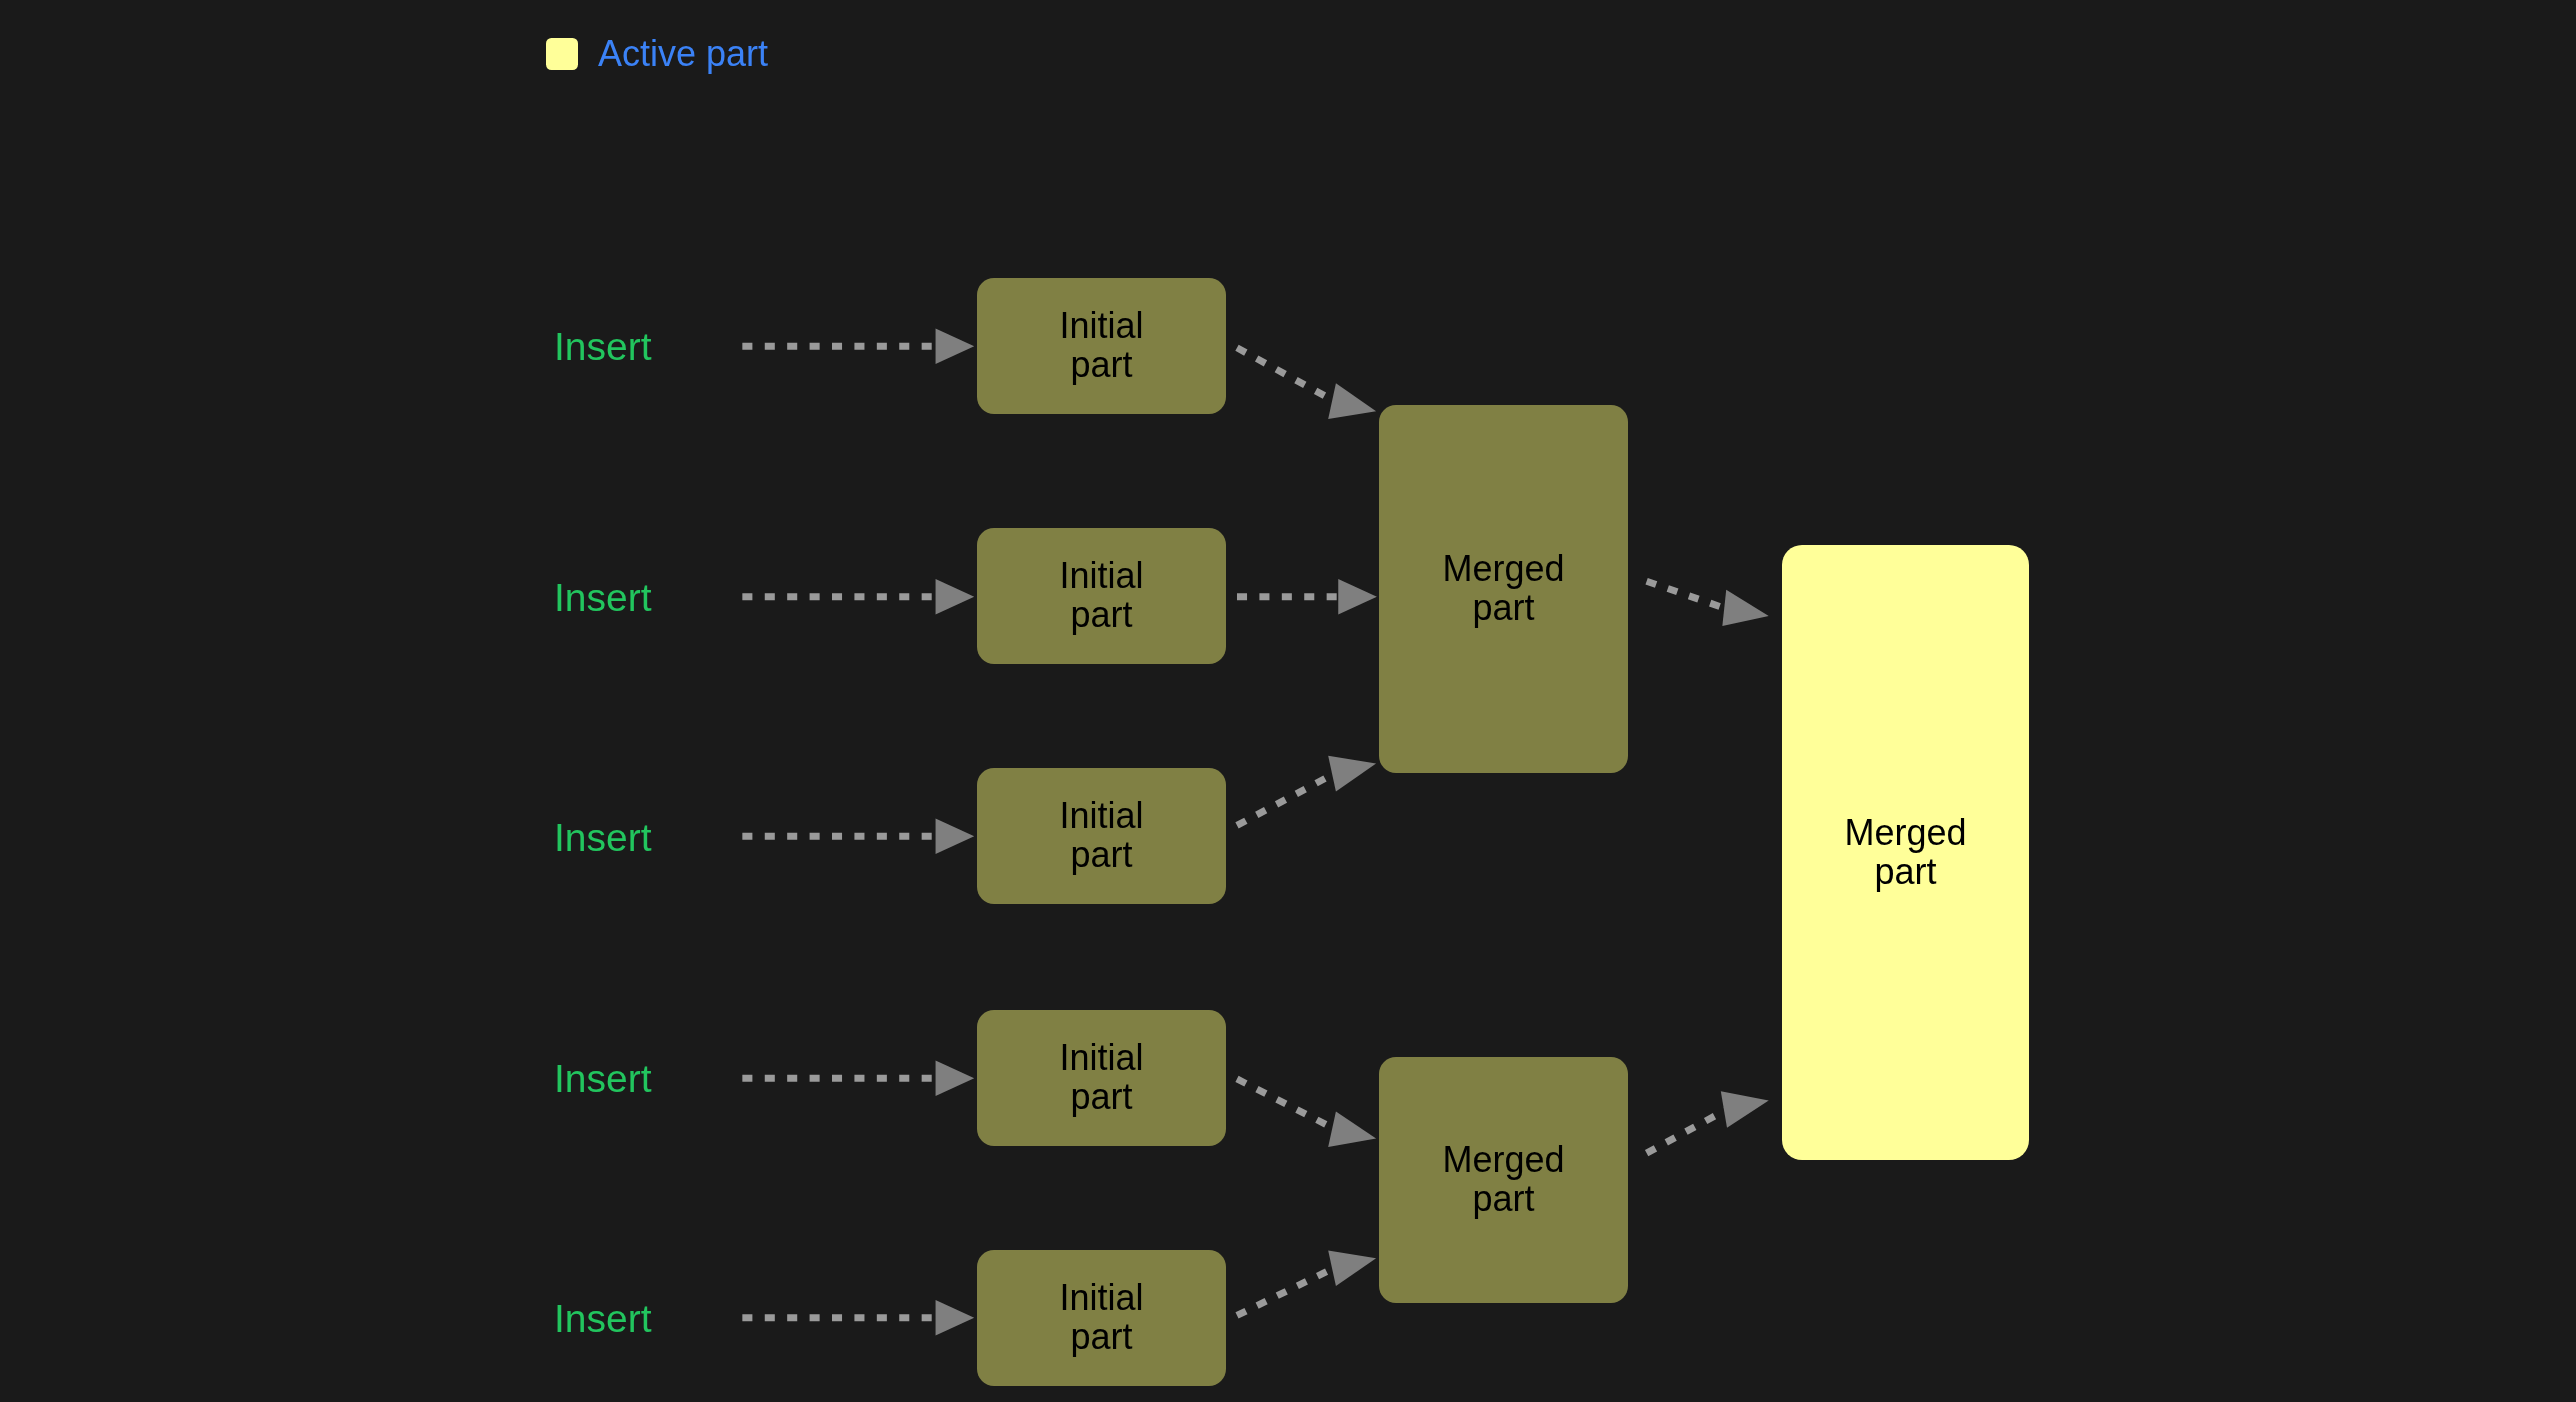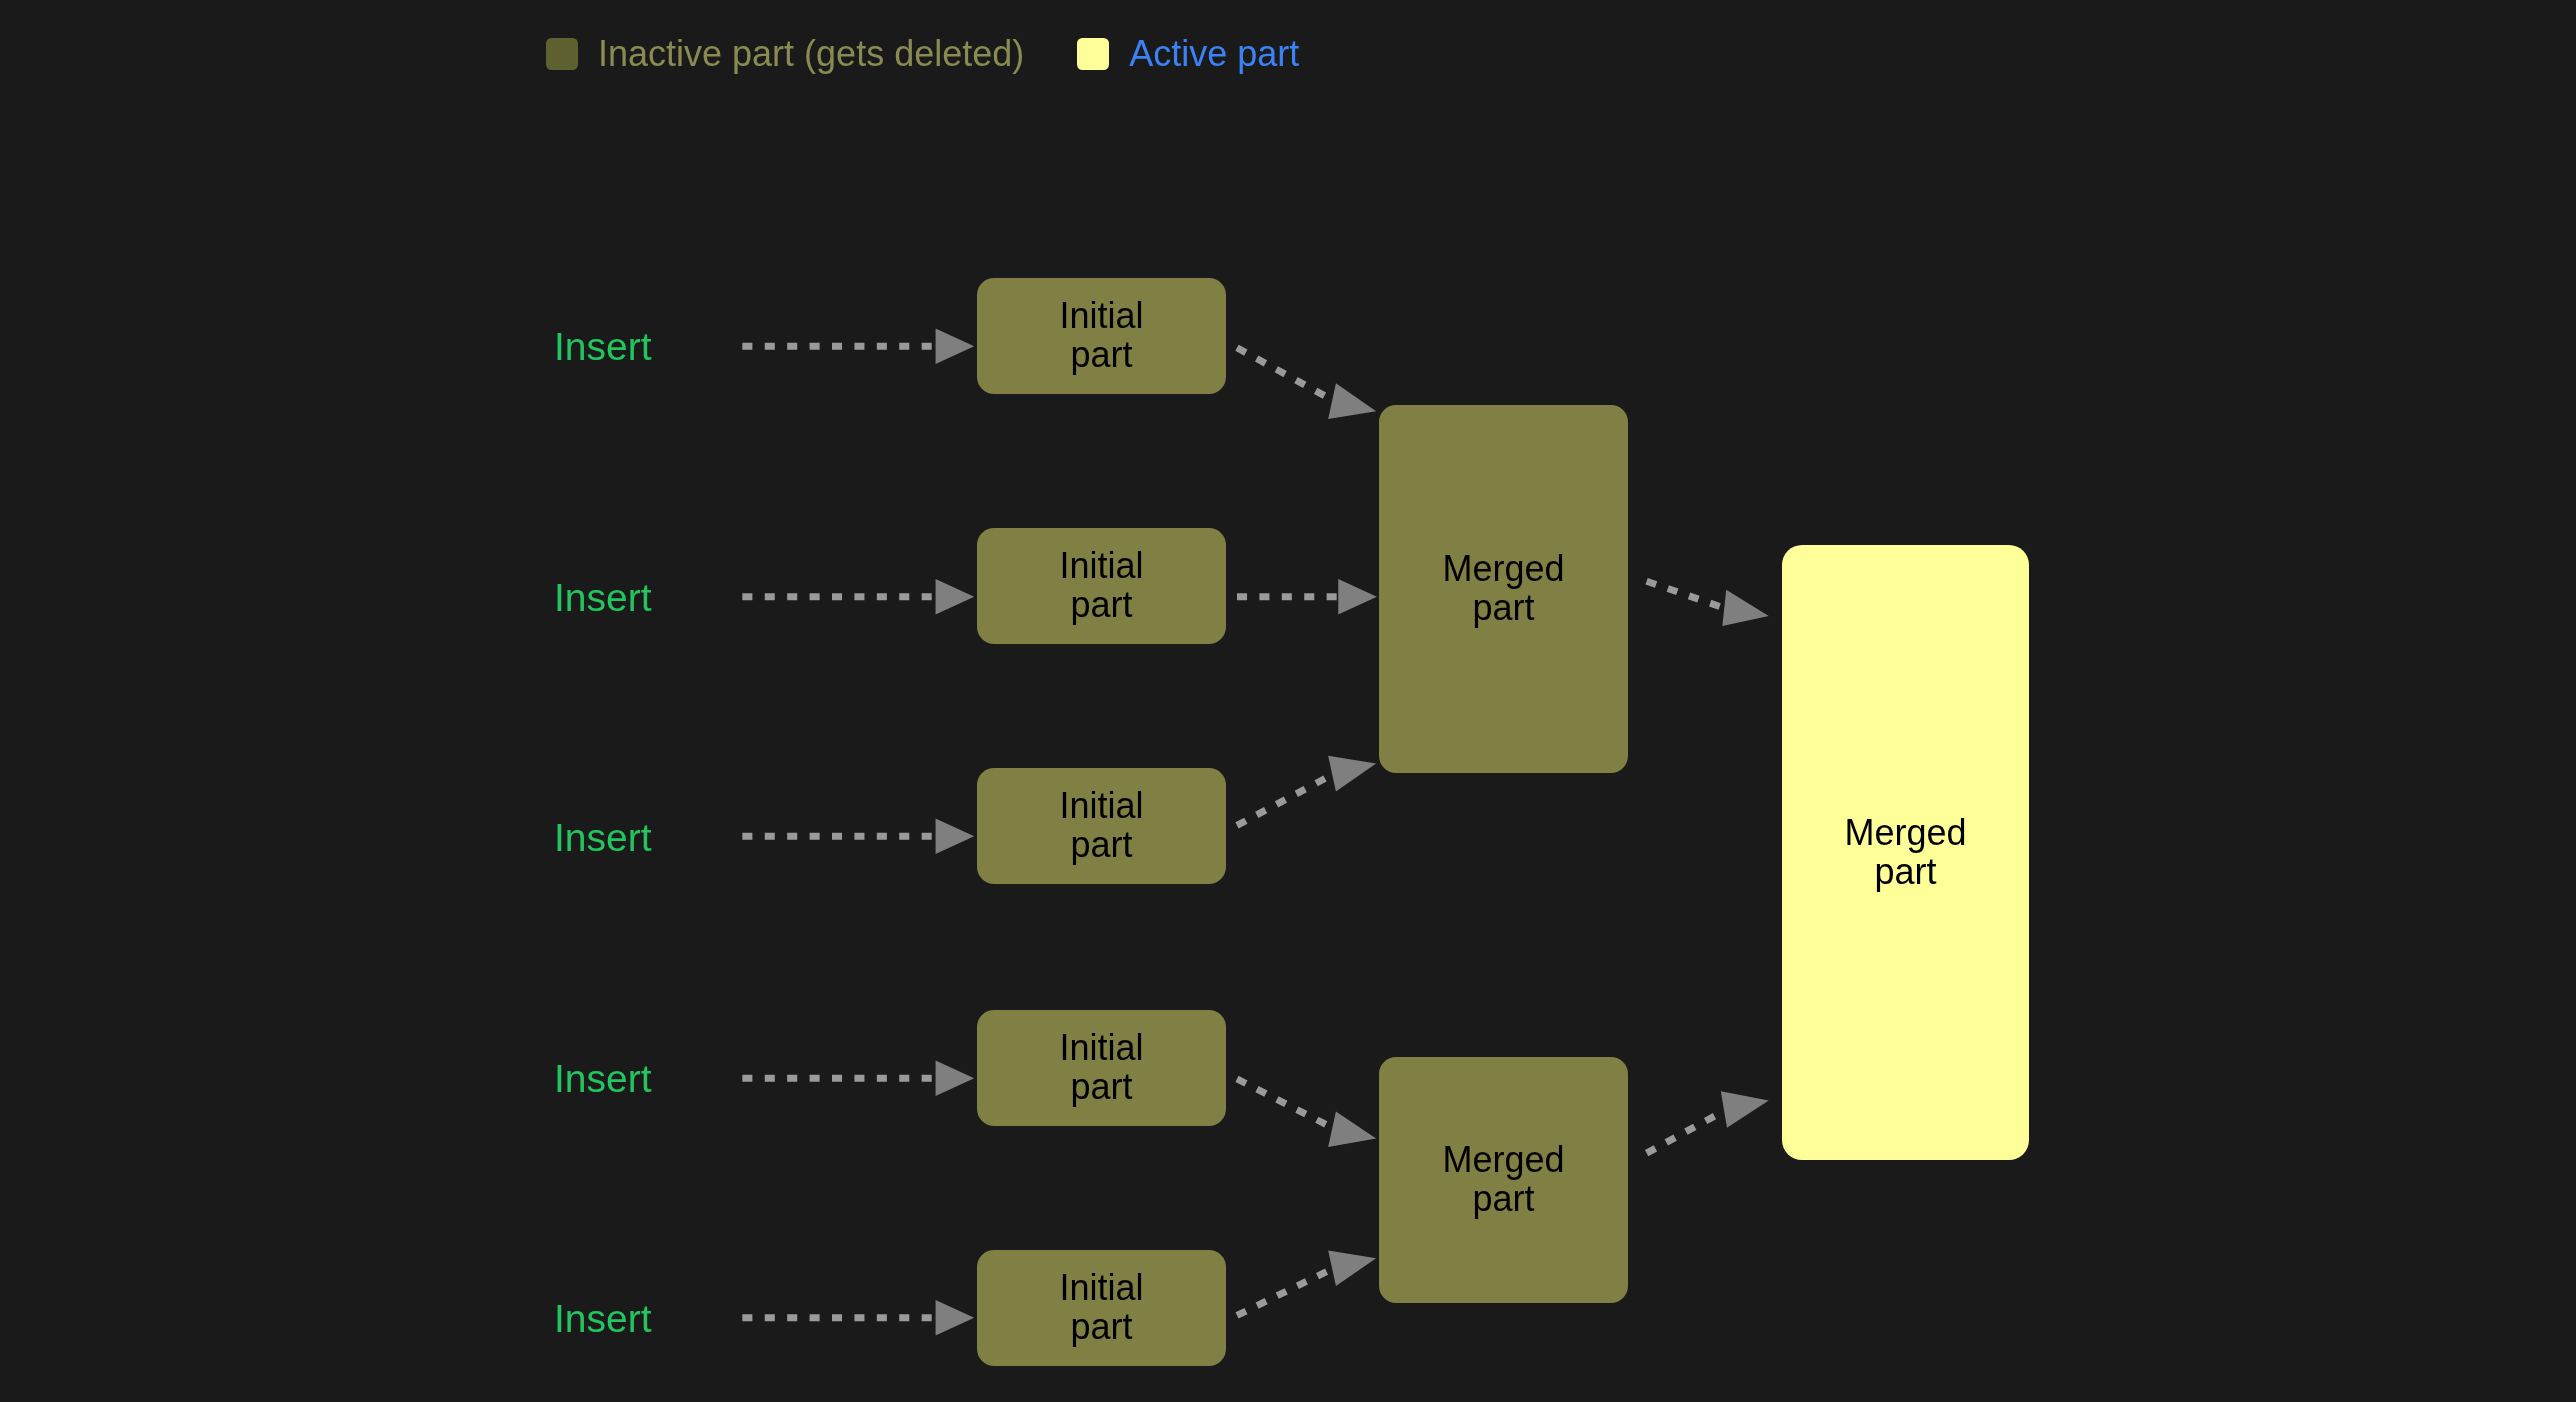--- a/index.html
+++ b/index.html
@@ -65,21 +65,21 @@
     font-size: 36px;
     line-height: 1.08;
     box-sizing: border-box;
     padding: 3.1px 7.7px;
   }
   .node.inactive { background: #808044; }
   .node.active   { background: #ffff99; }
 
   .node-initial {
     width: 249px;
-    height: 116px;
+    height: 136px;
     left: 977px;
   }
   .node-merged-a { left: 1379px; top: 405px;  width: 249px; height: 368px; }
   .node-merged-b { left: 1379px; top: 1057px; width: 249px; height: 246px; }
   .node-active   { left: 1782px; top: 545px;  width: 247px; height: 615px; border-radius: 20px; }
 
   .node-text {
     display: block;
     white-space: pre-line;
   }
@@ -112,24 +112,20 @@
   }
   .arrow-head { fill: #7f7f7f; }
 </style>
 </head>
 <body>
 
 <div id="diagram-root">
 
   <div class="legend">
     <div class="legend-item">
-      <span class="legend-swatch inactive"></span>
-      <span class="legend-label inactive">Inactive part (gets deleted)</span>
-    </div>
-    <div class="legend-item">
       <span class="legend-swatch active"></span>
       <span class="legend-label active">Active part</span>
     </div>
   </div>
 
   <svg class="arrow-layer" viewBox="0 0 3332 1814" xmlns="http://www.w3.org/2000/svg">
 
     <g>
       <line class="arrow-line" x1="960" y1="448" x2="1212" y2="448"></line>
       <polygon class="arrow-head" points="1210,425 1260,448 1210,471"></polygon>

